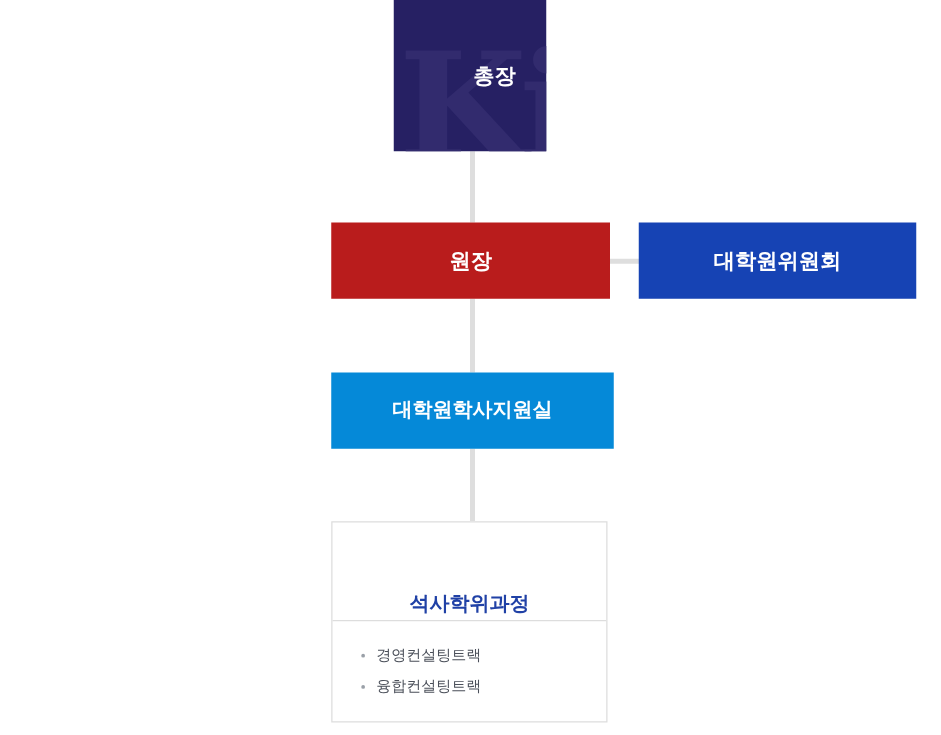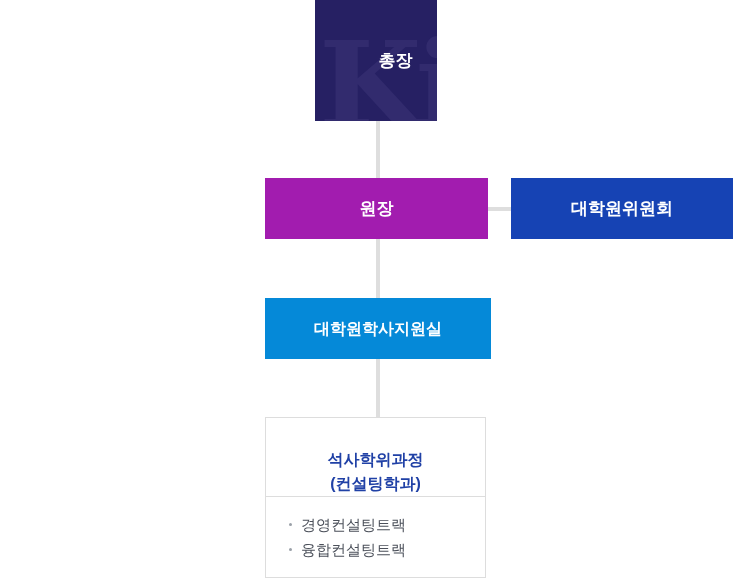--- a/index.html
+++ b/index.html
@@ -26,21 +26,21 @@
     position:absolute;z-index:1;
     left:4px;top:26px;
     font-family:"DejaVu Serif","Liberation Serif",serif;
     font-weight:bold;
     font-size:118px;line-height:1;
     letter-spacing:-6px;
     color:#322b6e;
     pointer-events:none;
     white-space:nowrap;
   }
-  .box-dean{left:265px;top:178px;width:223px;height:61px;background:#a21caf;}
+  .box-dean{left:265px;top:178px;width:223px;height:61px;background:#b91c1c;}
   .box-committee{left:511px;top:178px;width:222px;height:61px;background:#1643b4;}
   .box-support{
     left:265px;top:298px;width:226px;height:61px;
     background:#0589d8;
     flex-direction:column;
     font-size:16px;line-height:22px;
   }
   .conn-v1{left:376px;top:121px;width:4px;height:57px;}
   .conn-h1{left:488px;top:207px;width:43px;height:4px;}
   .conn-v2{left:376px;top:239px;width:4px;height:59px;}
@@ -60,21 +60,21 @@
     border-bottom:1px solid #dddddd;
     font-size:16px;font-weight:bold;line-height:24px;
   }
   .tracks{
     list-style:none;
     margin:0;padding:17px 0 0 23px;
     text-align:left;
   }
   .tracks li{
     display:flex;align-items:center;
-    font-size:15px;font-weight:normal;
+    font-size:12px;font-weight:normal;
     color:#4b505a;
     line-height:21px;
     margin-bottom:4px;
   }
   .bullet{
     display:inline-block;
     width:3px;height:3px;border-radius:50%;
     background:#9aa0a8;
     margin-right:9px;
     flex:0 0 auto;
@@ -103,21 +103,20 @@
     <span>대학원위원회</span>
   </div>
 
   <div class="box box-support">
     <span>대학원학사지원실</span>
   </div>
 
   <div class="box box-masters">
     <div class="masters-title">
       <span>석사학위과정</span>
-      <span>(컨설팅학과)</span>
     </div>
     <ul class="tracks">
       <li>
         <span class="bullet"></span>
         <span>경영컨설팅트랙</span>
       </li>
       <li>
         <span class="bullet"></span>
         <span>융합컨설팅트랙</span>
       </li>

